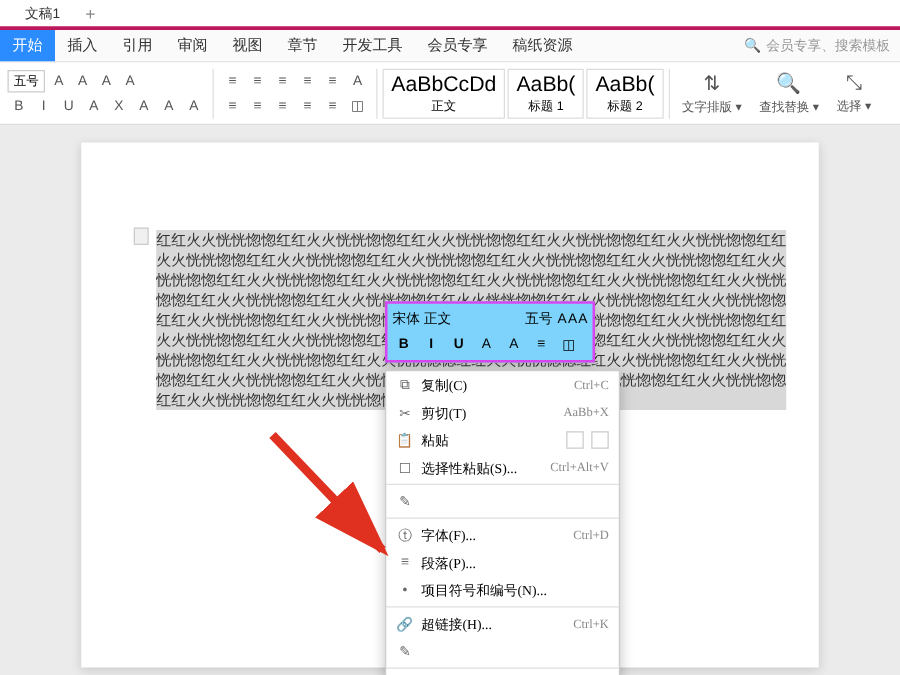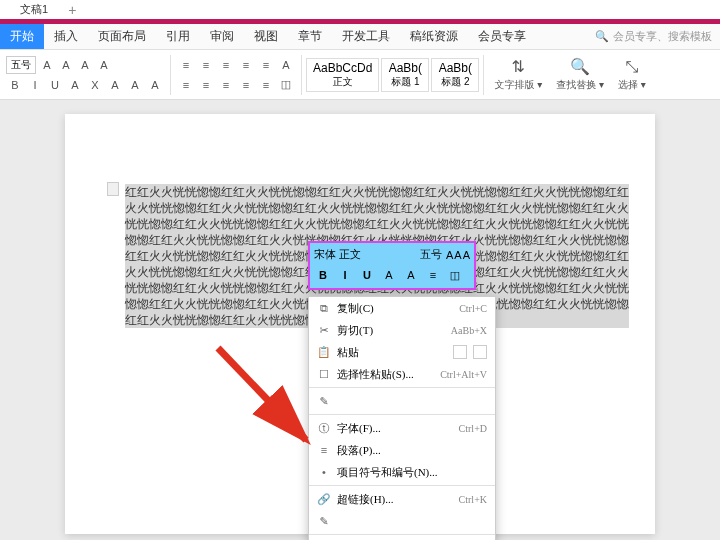--- a/index.html
+++ b/index.html
@@ -1,34 +1,34 @@
 <!DOCTYPE html>
 <html><head>
 <meta charset="utf-8">
 <style>
 * { margin: 0; padding: 0; box-sizing: border-box; font-family: "Microsoft YaHei", sans-serif; }
 body { width: 720px; height: 540px; background: #f5f5f5; overflow: hidden; position: relative; }
 
-.titlebar { height: 24px; background: #fff; border-bottom: 5px solid #be185d; display: flex; align-items: center; padding: 0 8px; font-size: 11px; color: #333; }
+.titlebar { height: 24px; background: #fff; border-bottom: 3px solid #be185d; display: flex; align-items: center; padding: 0 8px; font-size: 11px; color: #333; }
 .titlebar .tab { padding: 0 12px; height: 100%; display: flex; align-items: center; }
 .titlebar .plus { margin-left: 8px; color: #888; font-size: 14px; cursor: pointer; }
 
 .menubar { height: 26px; background: #fafafa; border-bottom: 1px solid #e0e0e0; display: flex; align-items: stretch; font-size: 12px; }
 .menubar .mtab { padding: 4px 10px; display: flex; align-items: center; color: #333; cursor: pointer; }
 .menubar .mtab.active { background: #2a8cff; color: #fff; }
 .menubar .searchbox { margin-left: auto; display: flex; align-items: center; gap: 4px; color: #999; font-size: 11px; padding: 0 8px; }
 
 .ribbon { height: 50px; background: #fff; border-bottom: 1px solid #ddd; display: flex; align-items: center; padding: 2px 4px; gap: 2px; overflow: hidden; }
 .ribbon .grp { display: flex; flex-direction: column; gap: 2px; padding: 0 2px; }
 .ribbon .row { display: flex; align-items: center; gap: 2px; }
 .ribbon .sel { border: 1px solid #ccc; background: #fff; font-size: 10px; padding: 1px 4px; height: 18px; display: flex; align-items: center; }
 .ribbon .ic { width: 18px; height: 18px; display: flex; align-items: center; justify-content: center; font-size: 11px; color: #555; border: 1px solid transparent; }
 .ribbon .sep { width: 1px; height: 40px; background: #e0e0e0; margin: 0 2px; }
 .ribbon .stylebox { border: 1px solid #ddd; padding: 2px 6px; text-align: center; font-size: 10px; min-width: 48px; }
-.ribbon .stylebox .preview { font-size: 12px; }
+.ribbon .stylebox .preview { font-size: 17px; }
 .ribbon .rightbtn { display: flex; flex-direction: column; align-items: center; font-size: 10px; color: #555; padding: 0 6px; gap: 2px; }
 
 .canvas { position: absolute; top: 100px; left: 0; right: 0; bottom: 0; background: #ebebeb; display: flex; justify-content: center; padding-top: 14px; }
 .page { width: 590px; height: 420px; background: #fff; box-shadow: 0 2px 8px rgba(0,0,0,.15); position: relative; padding: 70px 26px 20px 60px; }
 .page .marker { position: absolute; left: 42px; top: 68px; width: 12px; height: 14px; background: #f0f0f0; border: 1px solid #ccc; }
 .bodytext { font-size: 12px; line-height: 16px; color: #333; word-break: break-all; background: #d8d8d8; }
 
 .minitoolbar { position: absolute; left: 308px; top: 241px; width: 168px; background: #7dd3fc; border: 2px solid #d946ef; box-shadow: 0 2px 6px rgba(0,0,0,.2); padding: 2px; font-size: 11px; z-index: 5; }
 .minitoolbar .mtrow { display: flex; align-items: center; gap: 4px; padding: 2px; }
 .minitoolbar .mic { width: 18px; height: 18px; display: flex; align-items: center; justify-content: center; font-size: 11px; }
@@ -48,28 +48,27 @@
 <body>
 
 <div class="titlebar">
   <div class="tab">文稿1</div>
   <div class="plus">+</div>
 </div>
 
 <div class="menubar" id="menubar">
     <div class="mtab active">开始</div>
     <div class="mtab">插入</div>
-    <div class="mtab">页面布局</div>
     <div class="mtab">引用</div>
     <div class="mtab">审阅</div>
     <div class="mtab">视图</div>
     <div class="mtab">章节</div>
     <div class="mtab">开发工具</div>
+    <div class="mtab">会员专享</div>
     <div class="mtab">稿纸资源</div>
-    <div class="mtab">会员专享</div>
     <div class="searchbox">
       <span>🔍</span>
       <span>会员专享、搜索模板</span>
     </div>
   </div>
 
 <div class="ribbon">
   <div class="grp">
     <div class="row">
       <div class="sel">五号</div>

